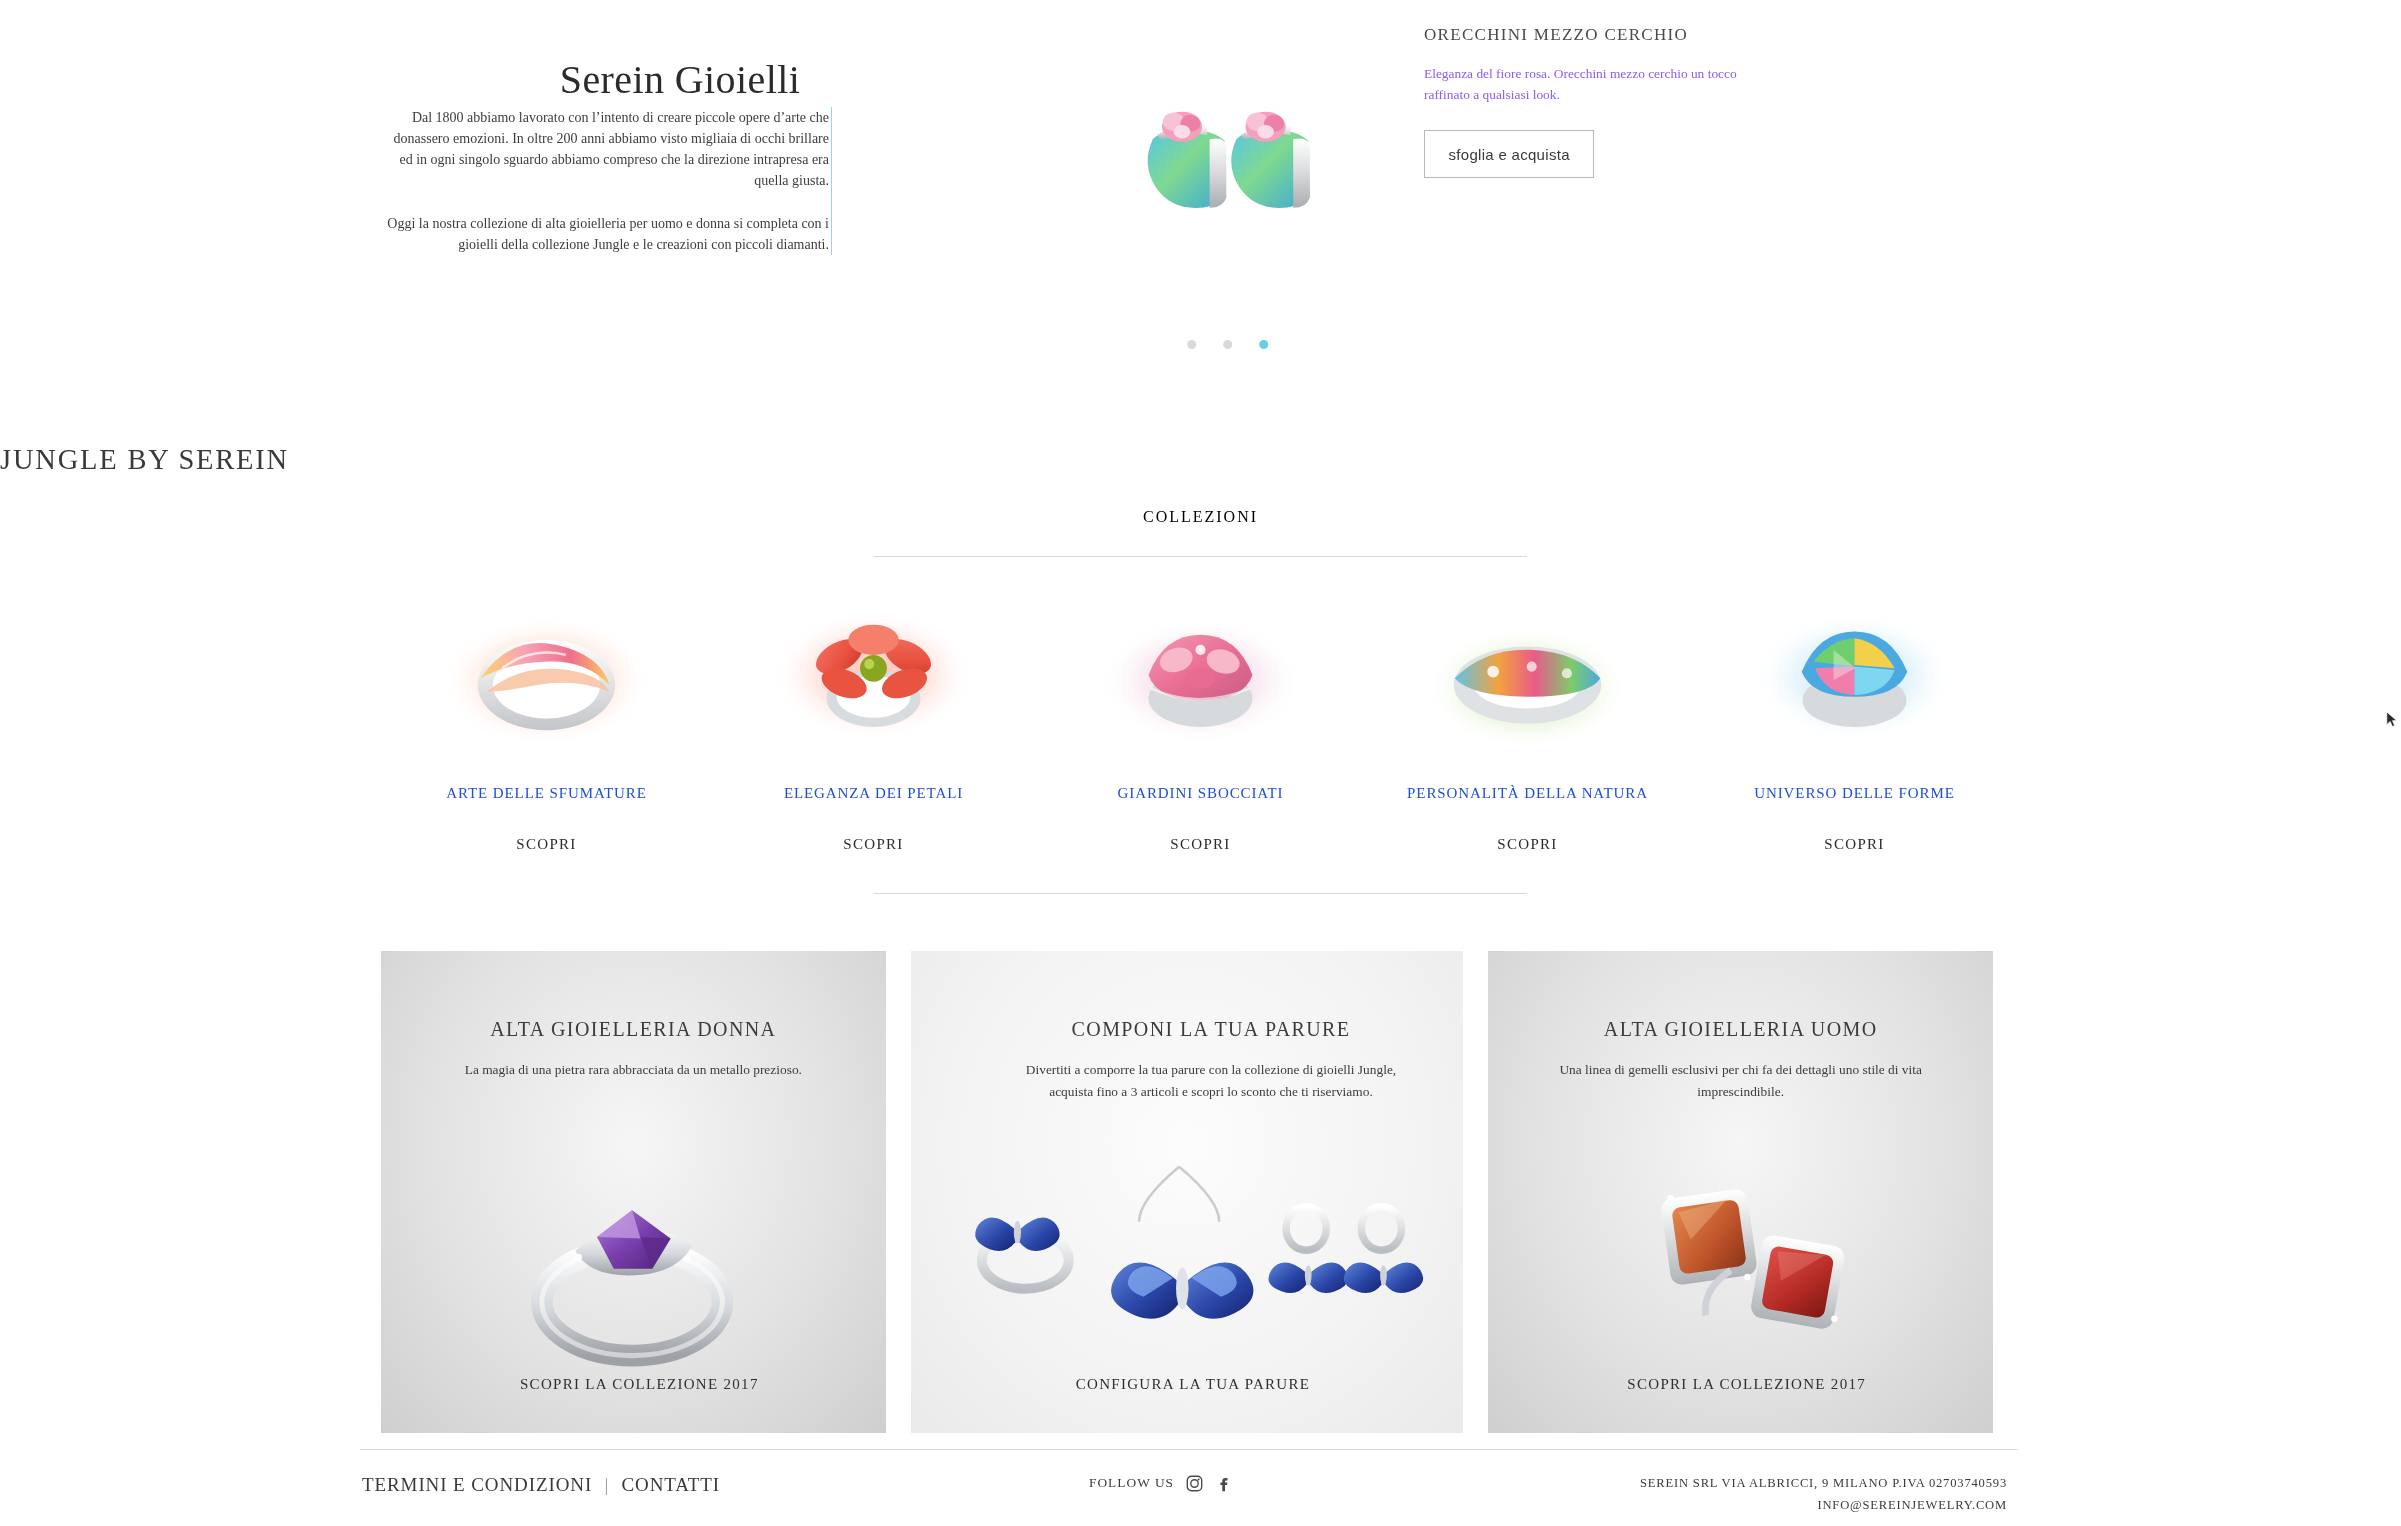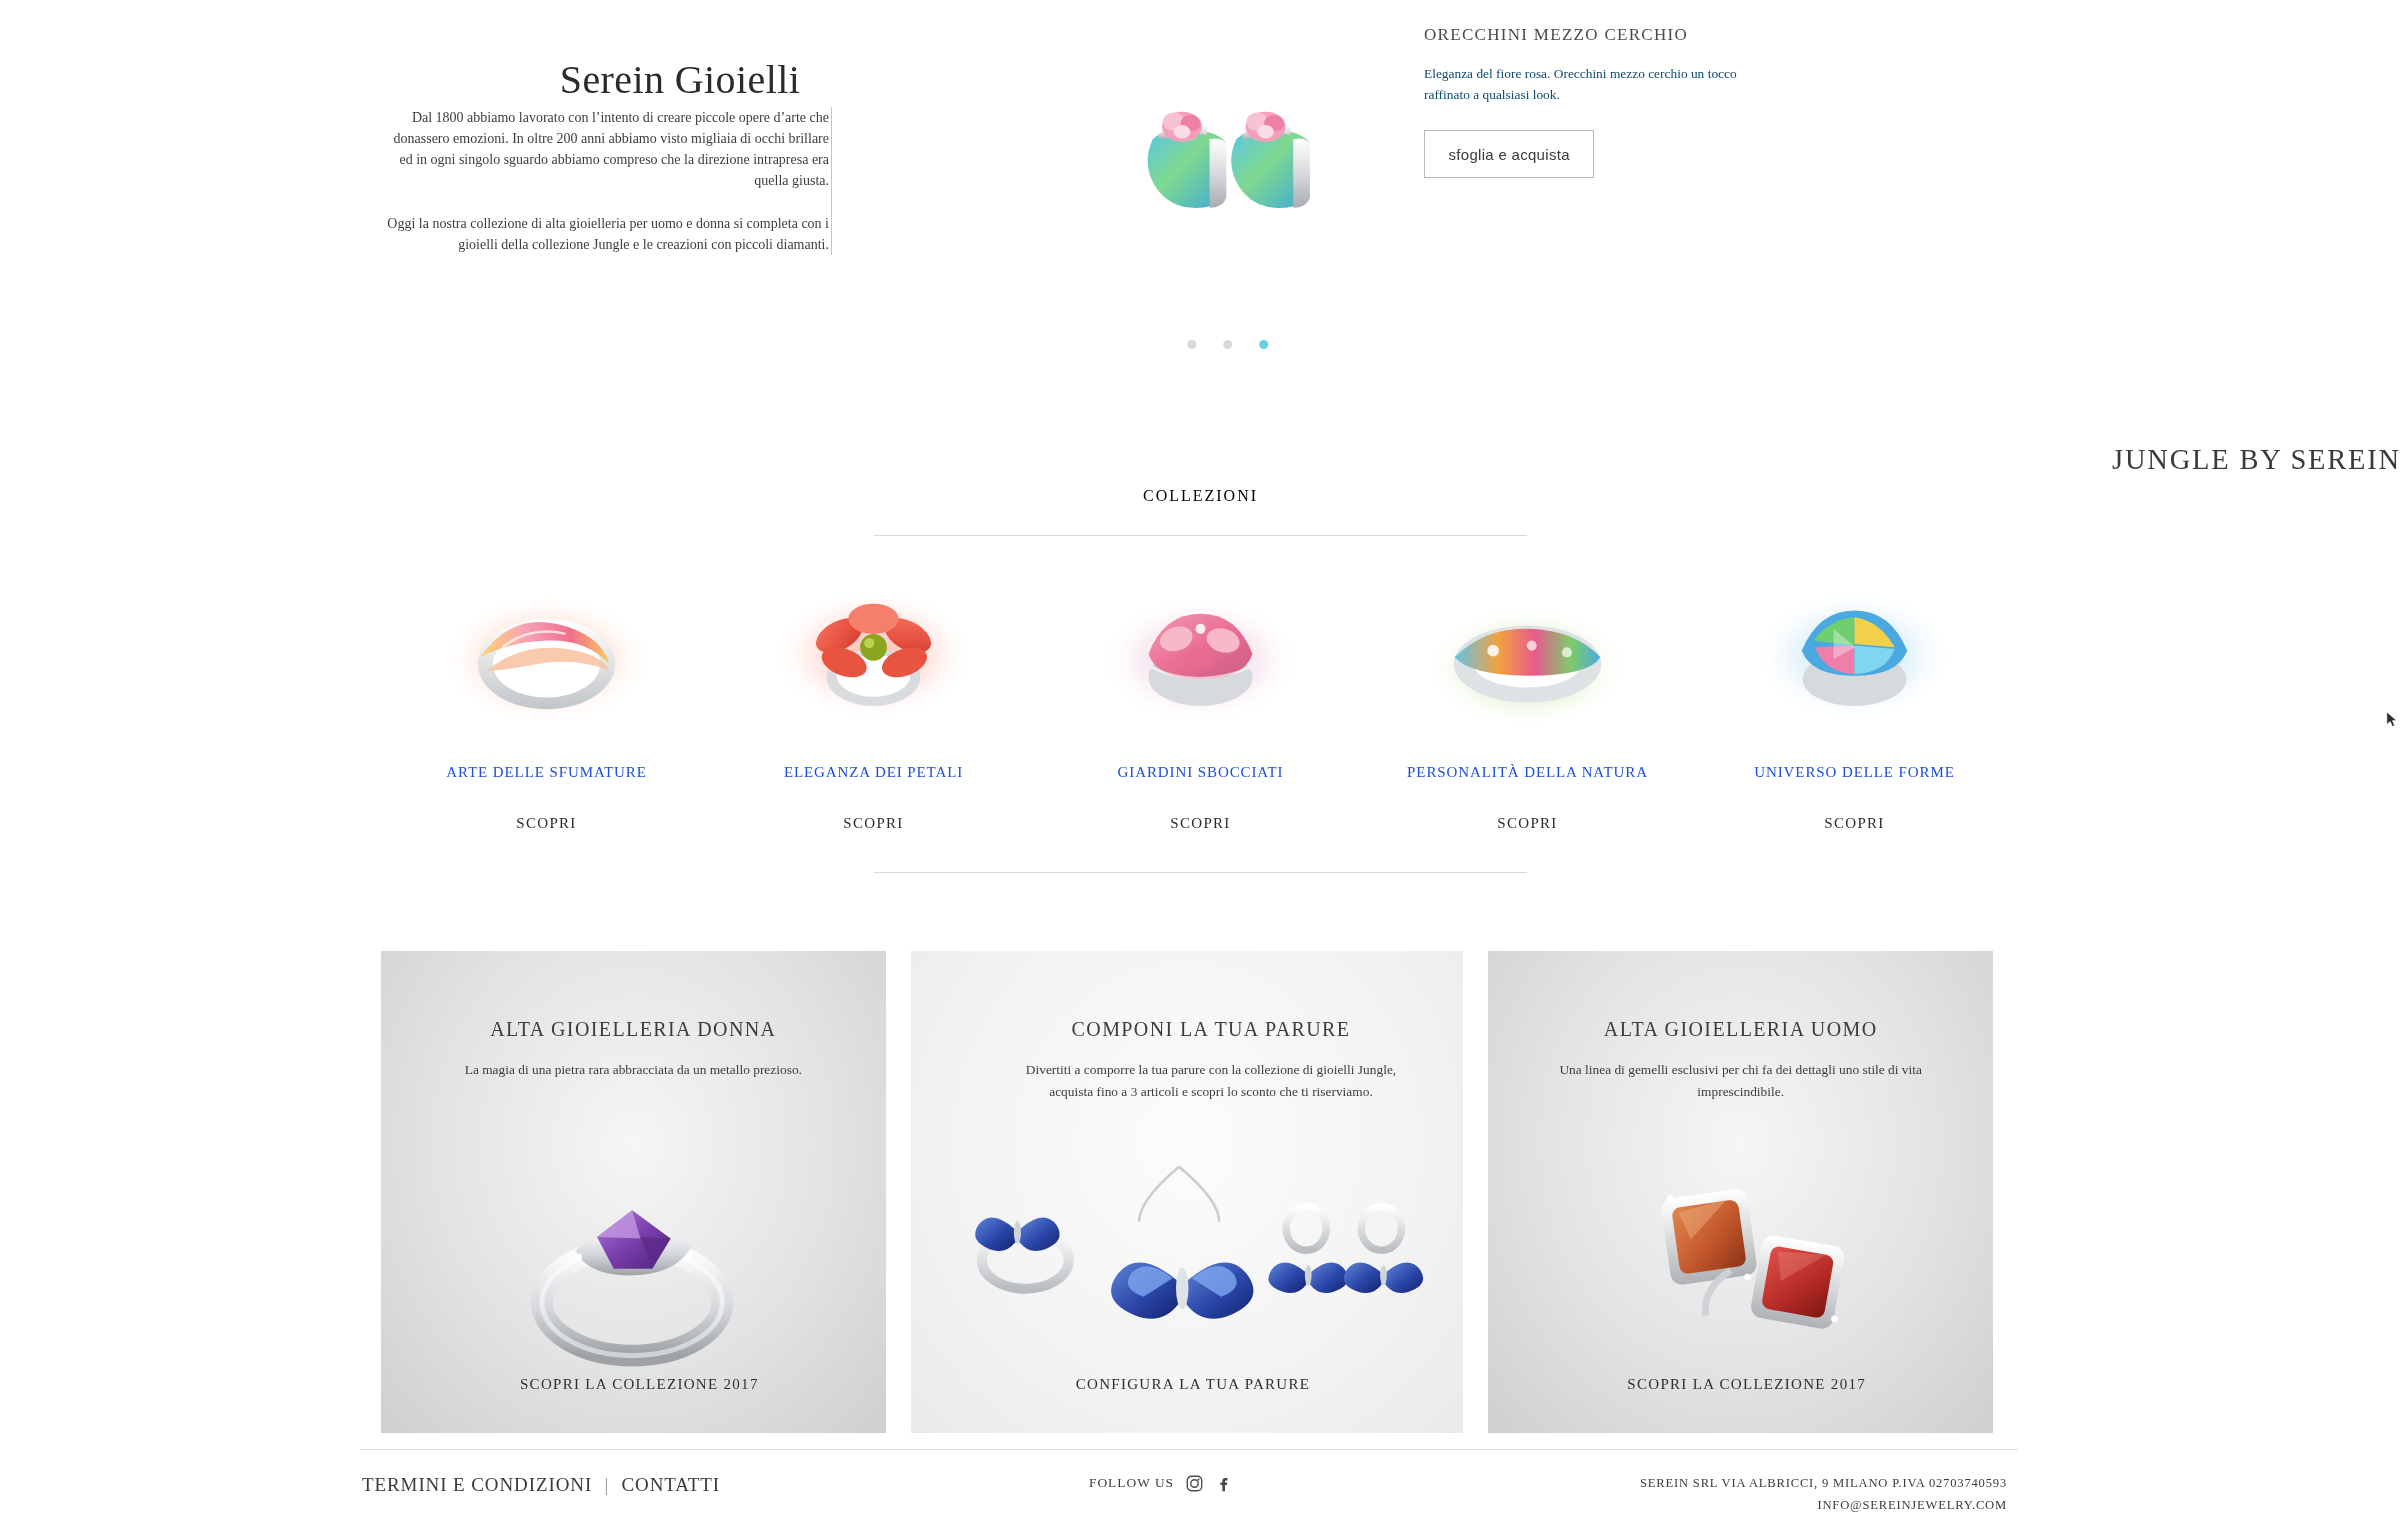--- a/index.html
+++ b/index.html
@@ -97,21 +97,21 @@
   .product-title {
     font-size: 17px;
     letter-spacing: 1.3px;
     color: #4a4a4a;
     margin: 0 0 18.4px 0;
     font-weight: normal;
   }
   .product-desc {
     font-size: 13.4px;
     line-height: 21px;
-    color: #0c4a6e;
+    color: #8b5cf6;
     margin: 0 0 25px 0;
     max-width: 352px;
   }
   .shop-button {
     display: inline-block;
     border: 0.8px solid #b9b9b9;
     background: #fff;
     padding: 14.2px 23.5px;
     font-size: 15px;
     color: #3a3a3a;
@@ -121,25 +121,25 @@
   }
 
   
   .collections {
     position: absolute;
     top: 419px;
     left: 0;
     width: 2401px;
   }
   .section-title {
-    text-align: right;
+    text-align: left;
     font-size: 28.5px;
     letter-spacing: 1.8px;
     color: #3a3a3a;
-    margin: 25px 0 11px 0;
+    margin: 25px 0 32px 0;
     font-weight: normal;
   }
   .section-sub {
     text-align: center;
     font-size: 16px;
     letter-spacing: 2px;
     color: #000000;
     margin: 0 0 30px 0;
   }
   .rule {

